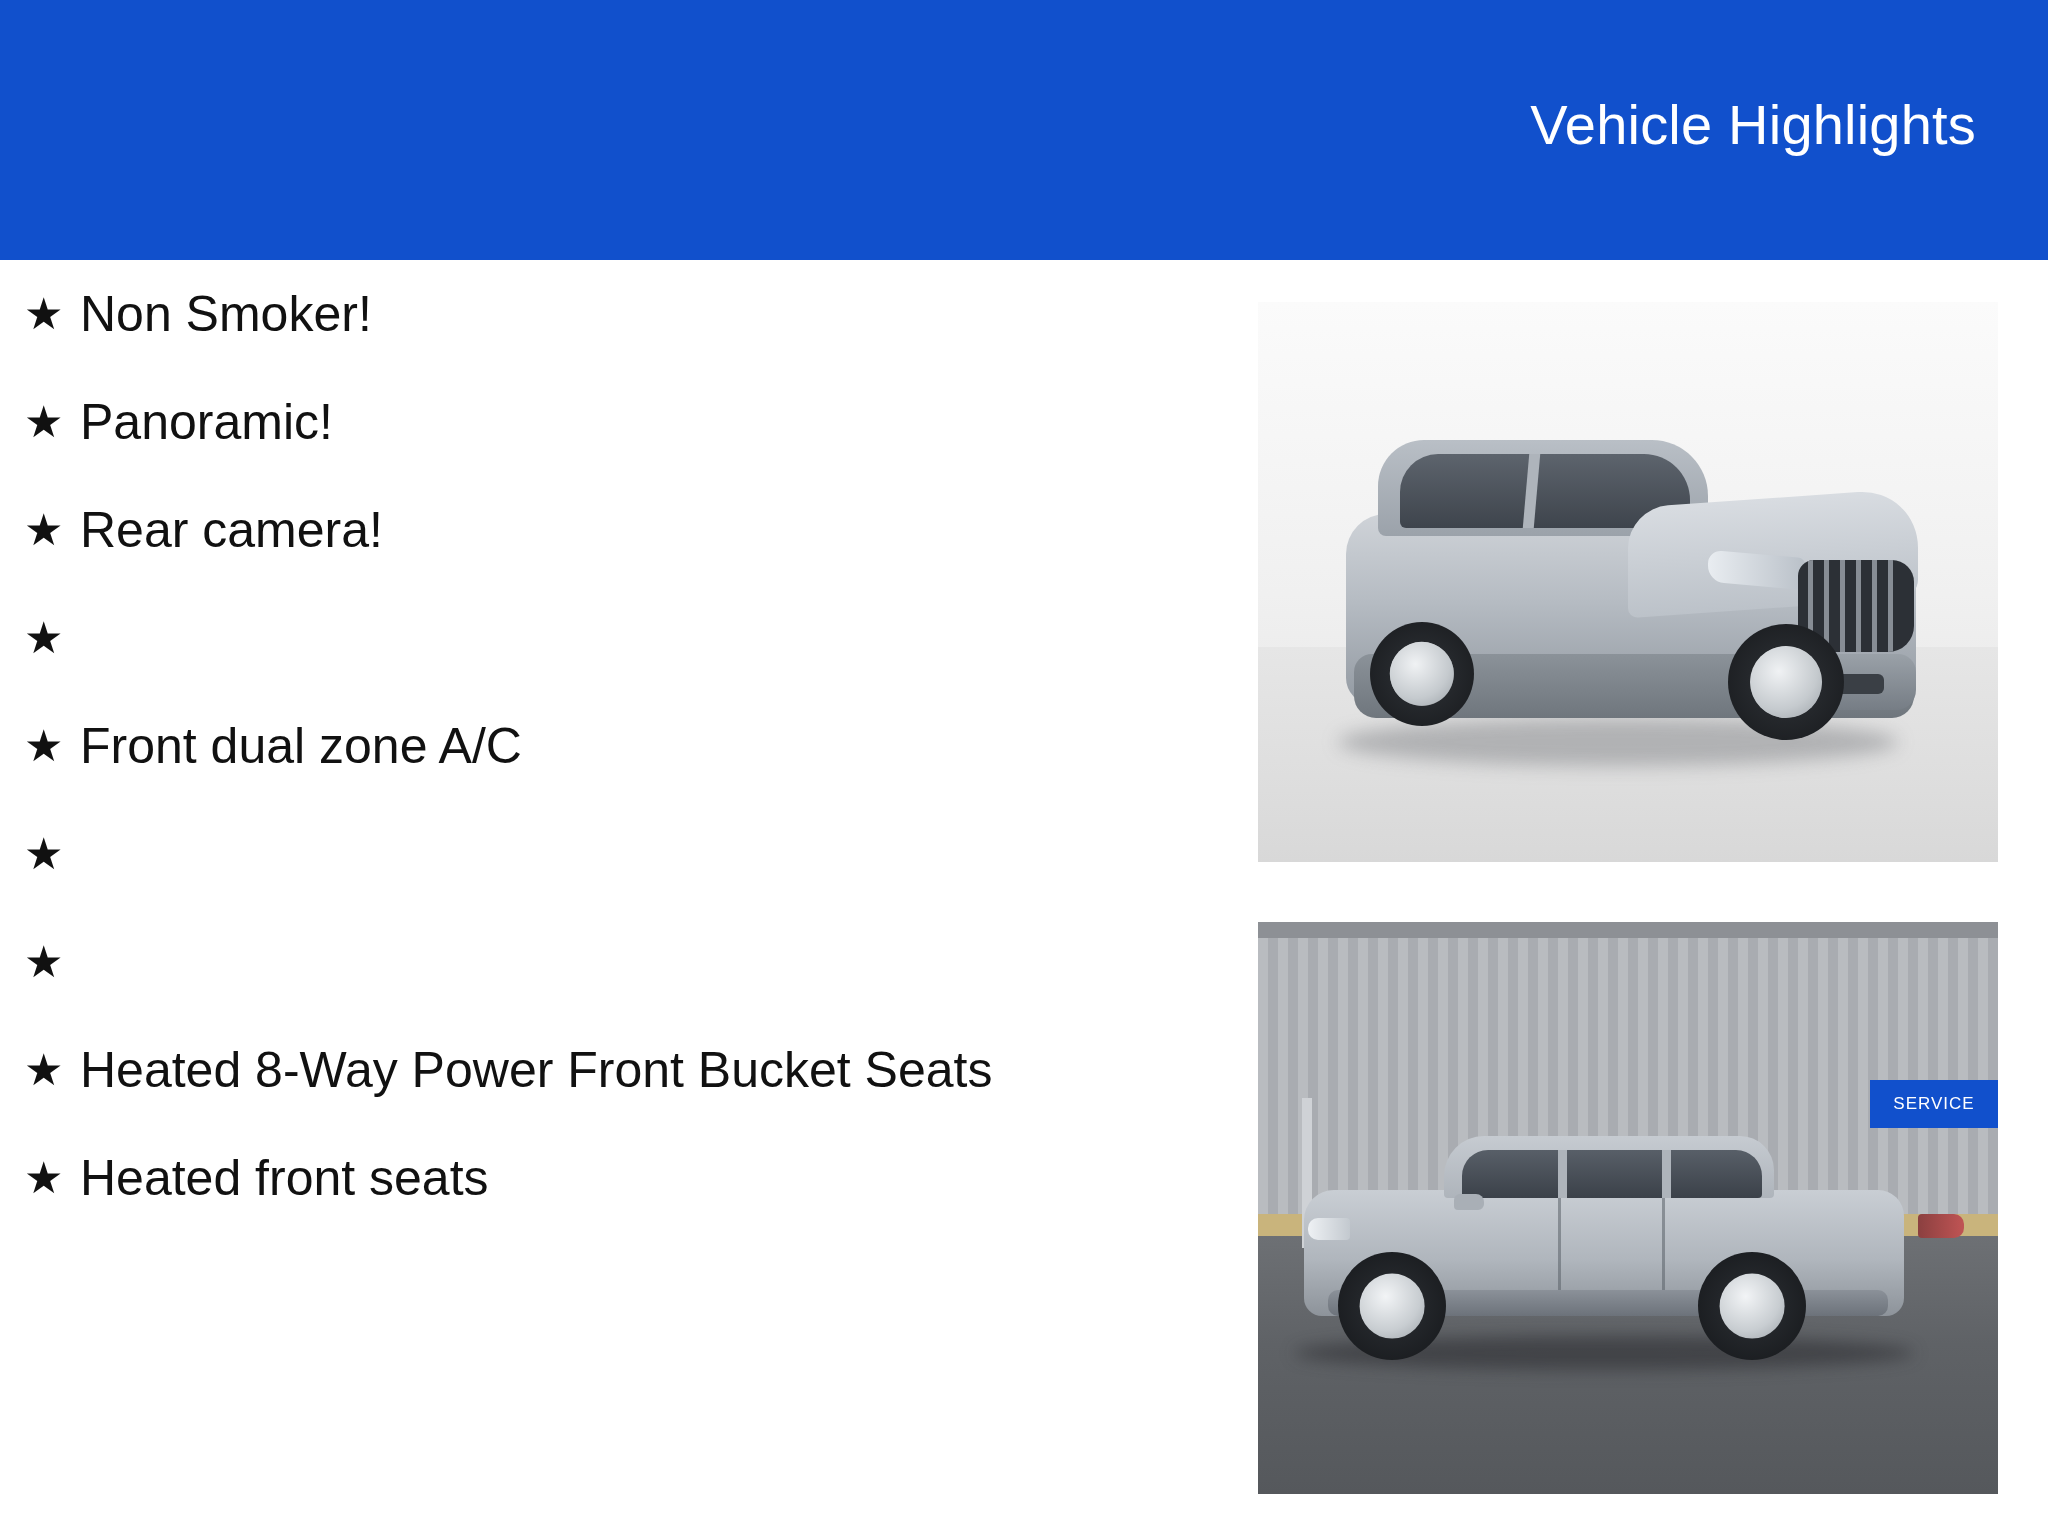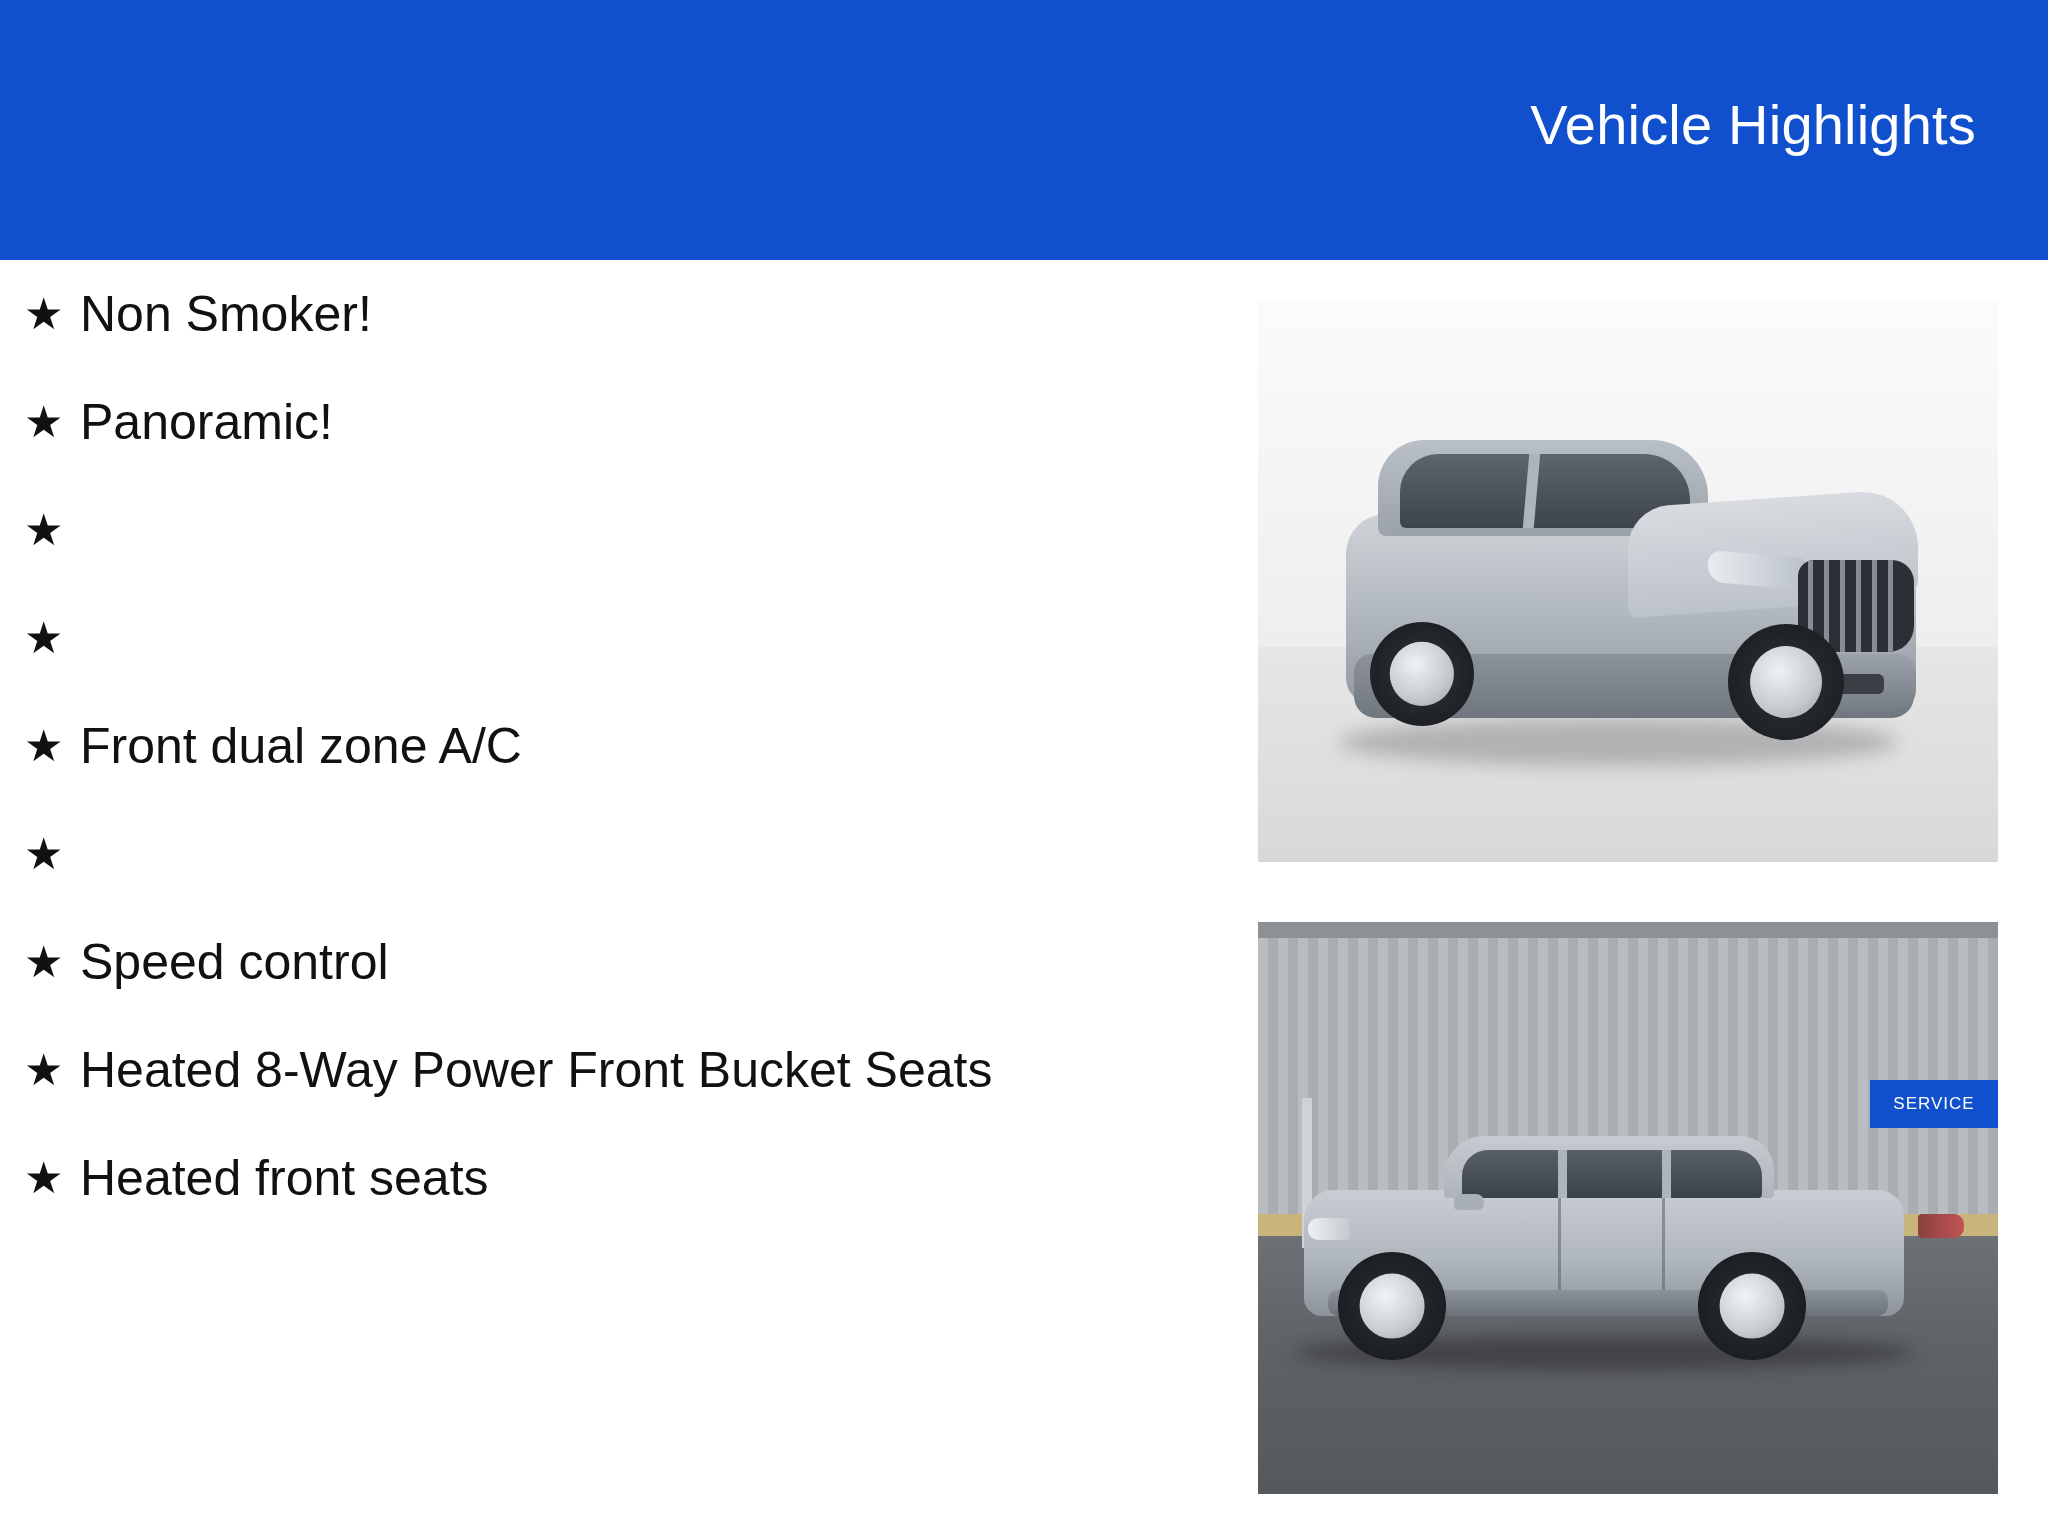--- a/index.html
+++ b/index.html
@@ -426,38 +426,38 @@
       <span class="highlight-text">Non Smoker!</span>
     </div>
 
     <div class="highlight-item">
       <span class="bullet-star">★</span>
       <span class="highlight-text">Panoramic!</span>
     </div>
 
     <div class="highlight-item">
       <span class="bullet-star">★</span>
+      <span class="highlight-text">Rear camera!</span>
     </div>
 
     <div class="highlight-item">
       <span class="bullet-star">★</span>
     </div>
 
     <div class="highlight-item">
       <span class="bullet-star">★</span>
       <span class="highlight-text">Front dual zone A/C</span>
     </div>
 
     <div class="highlight-item">
       <span class="bullet-star">★</span>
     </div>
 
     <div class="highlight-item">
       <span class="bullet-star">★</span>
-      <span class="highlight-text">Speed control</span>
     </div>
 
     <div class="highlight-item">
       <span class="bullet-star">★</span>
       <span class="highlight-text">Heated 8-Way Power Front Bucket Seats</span>
     </div>
 
     <div class="highlight-item">
       <span class="bullet-star">★</span>
       <span class="highlight-text">Heated front seats</span>

